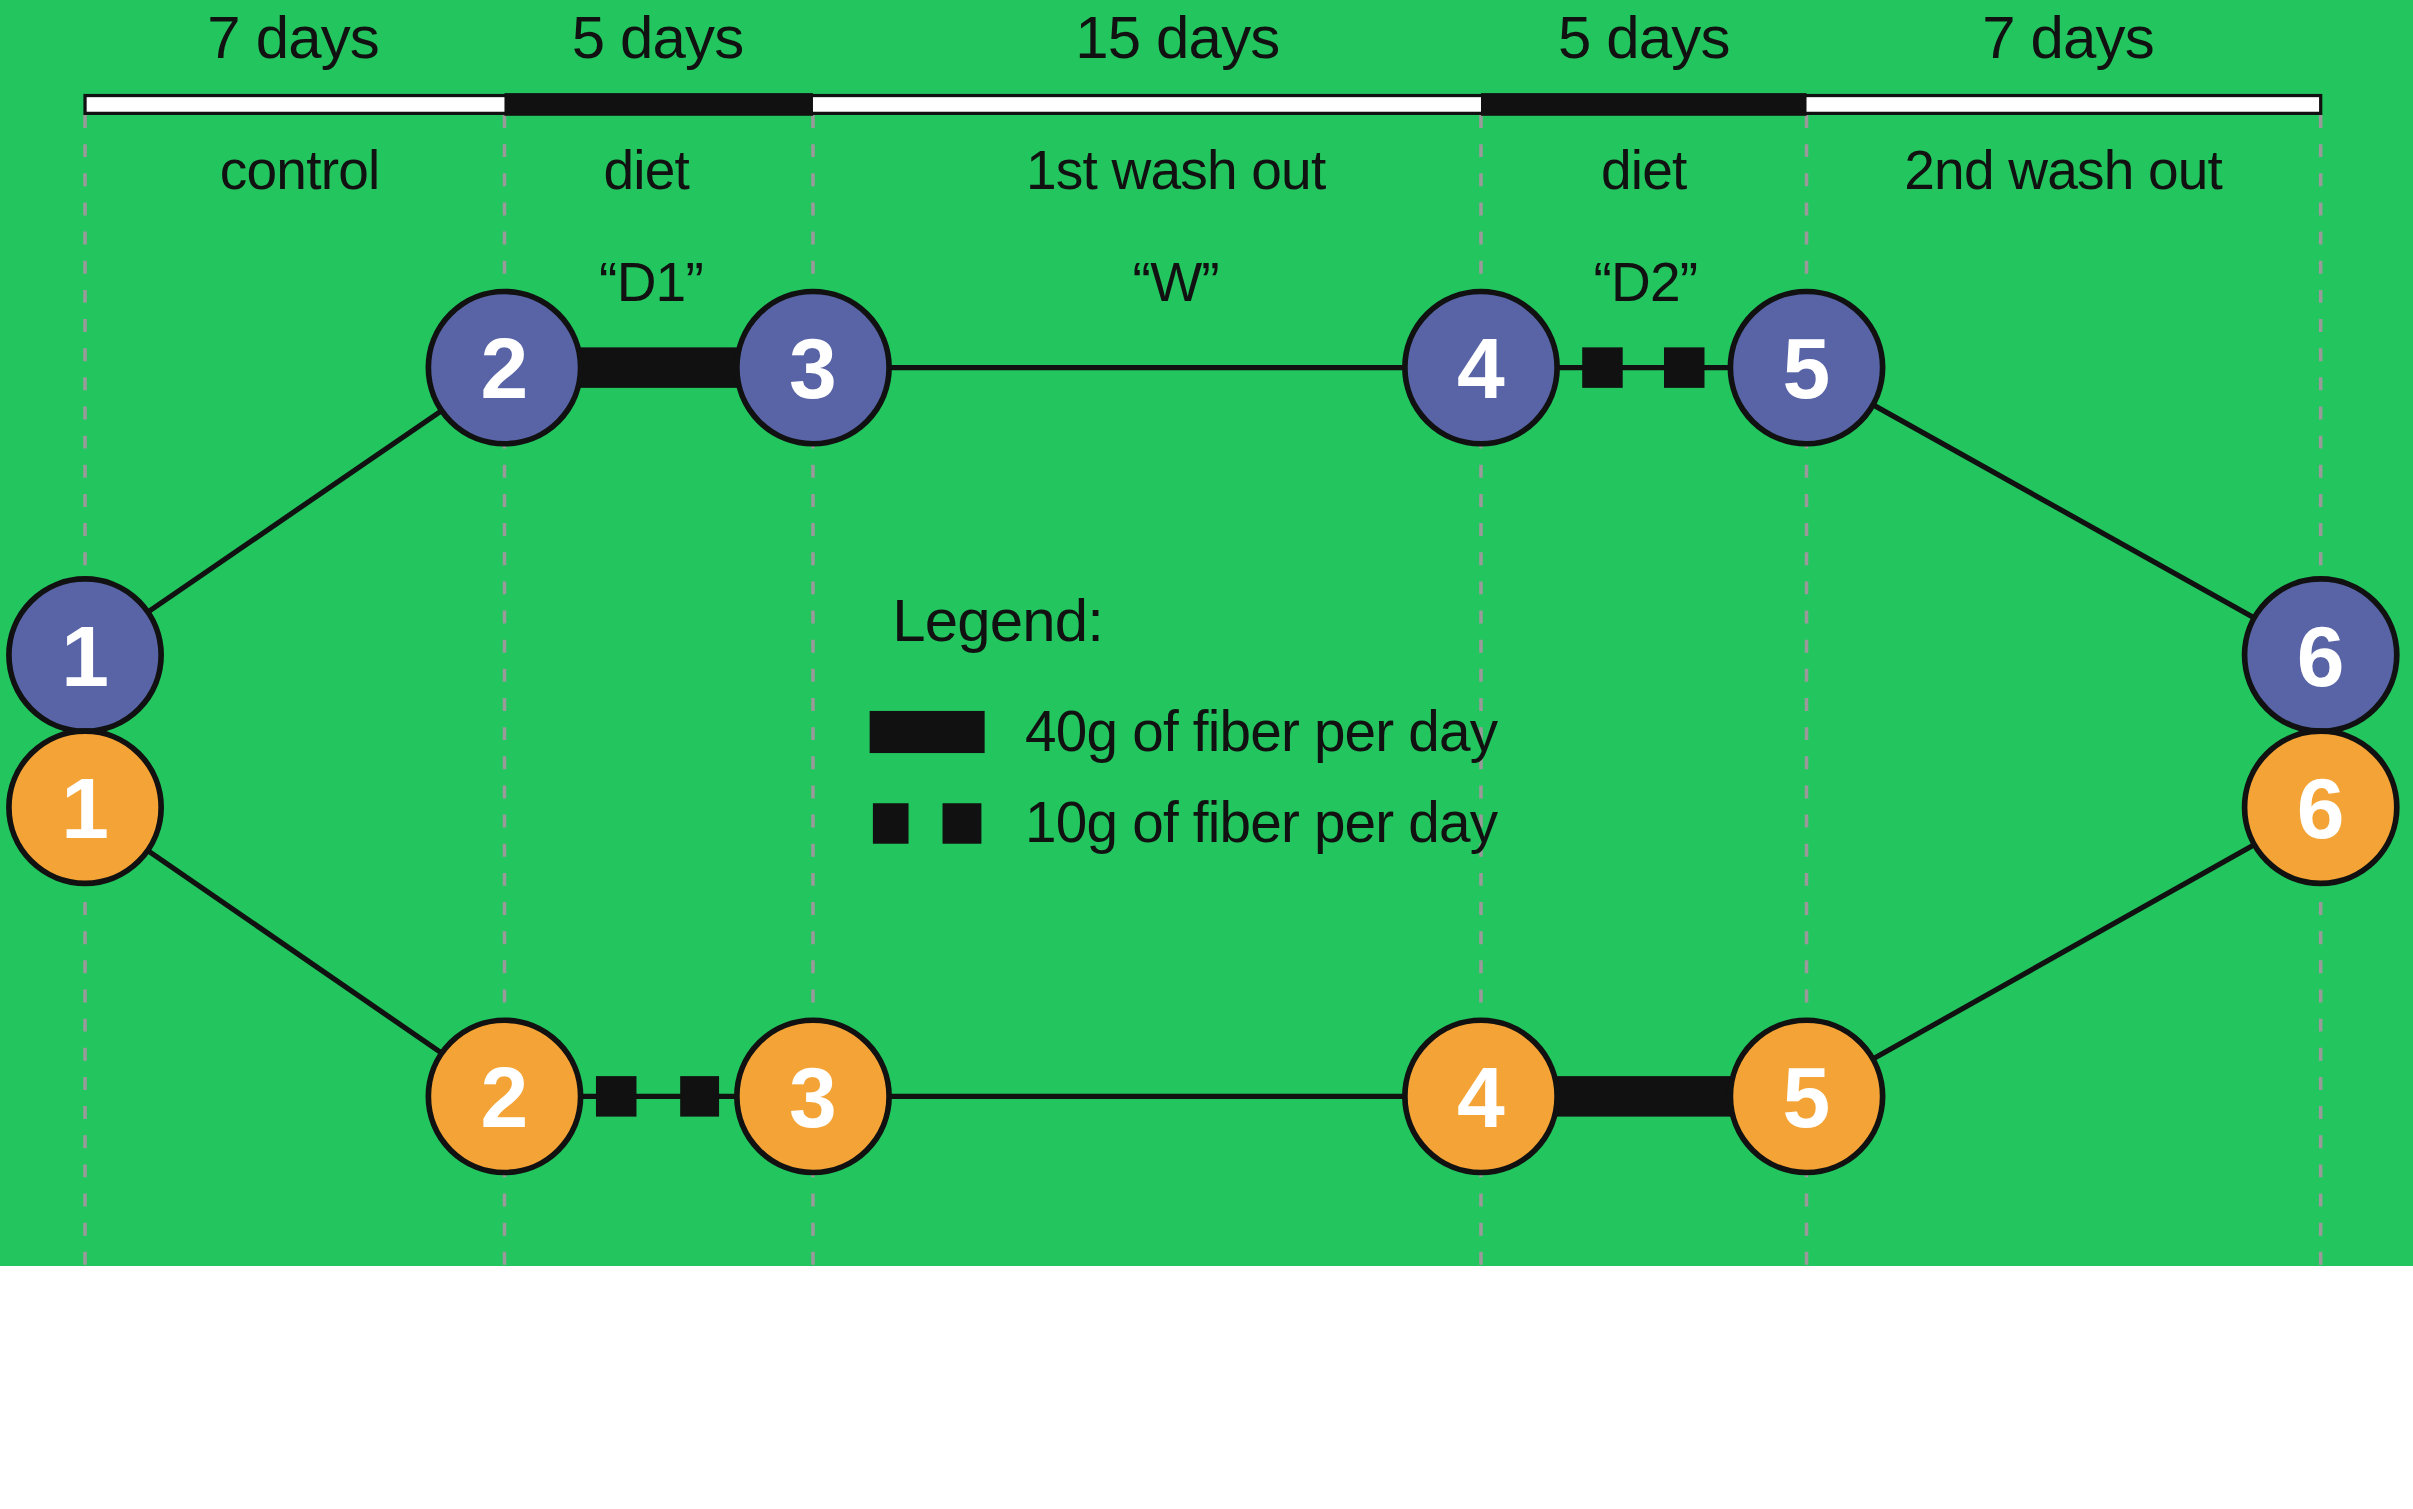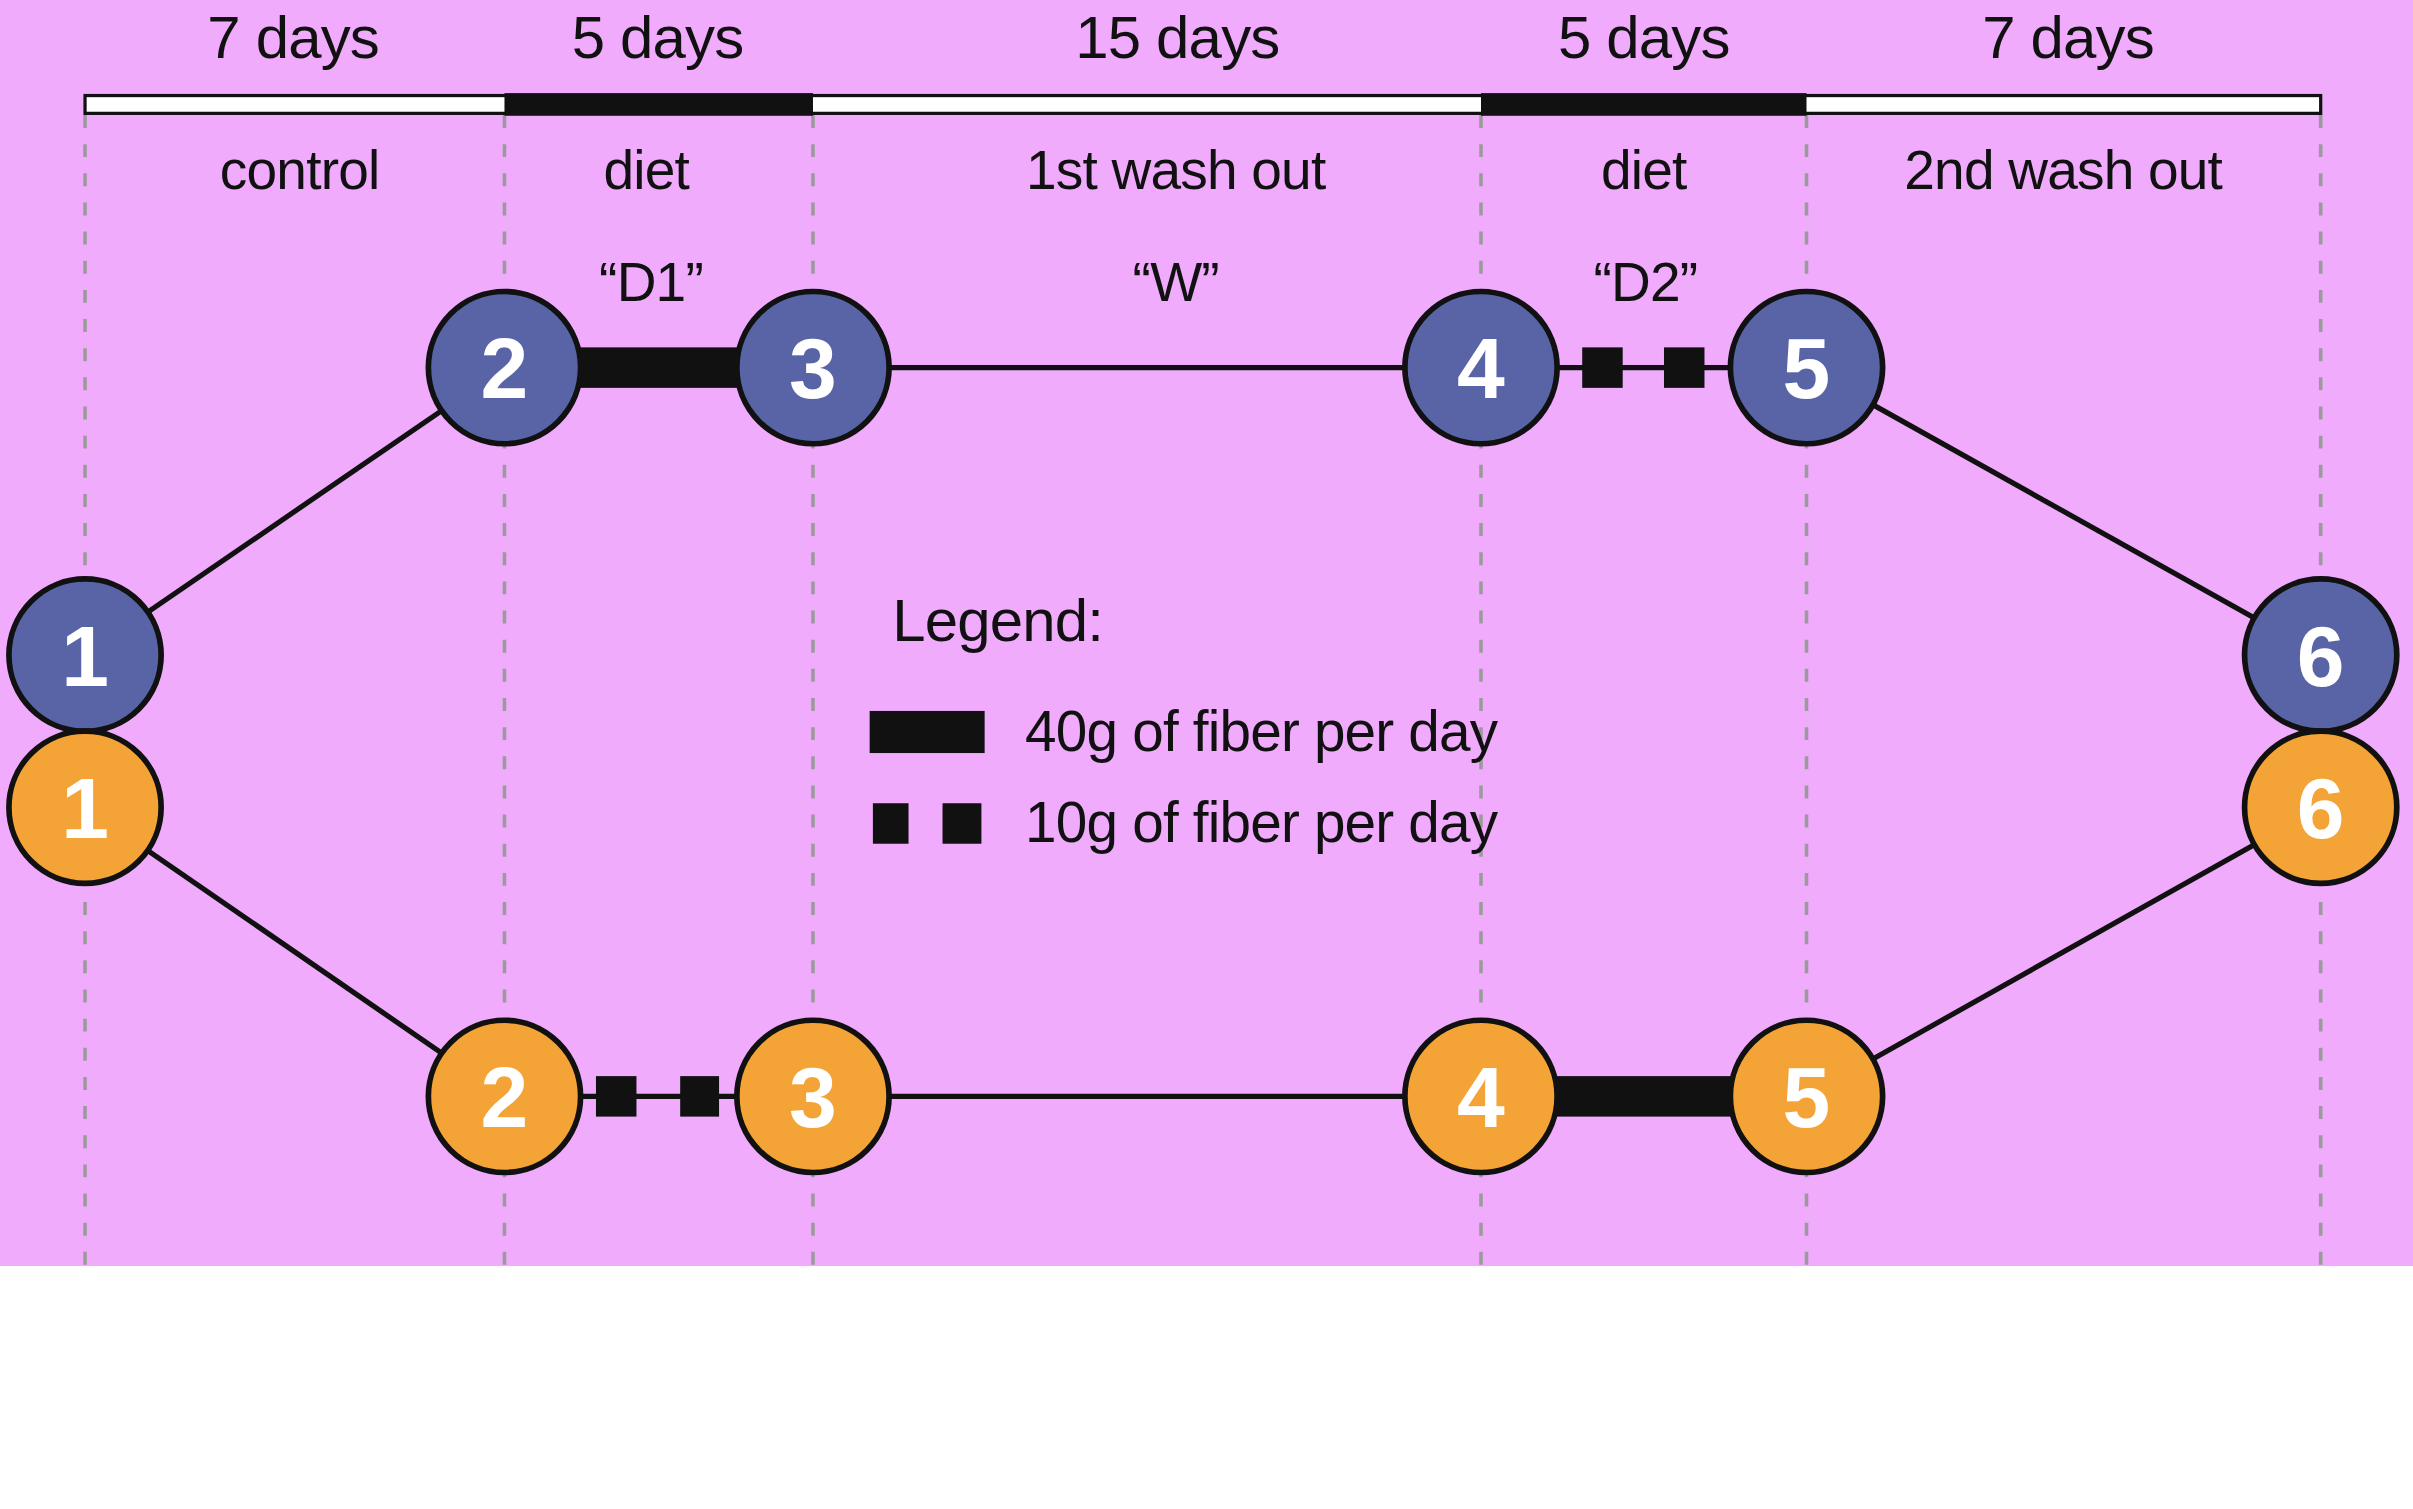--- a/index.html
+++ b/index.html
@@ -1,16 +1,16 @@
 <!DOCTYPE html>
 <html style="font-size:7.7px"><head>
 <meta charset="utf-8">
 <style>
   html, body { margin: 0; padding: 0; background: #ffffff; }
-  .stage { width: 100%; background: #f0abfc; }
+  .stage { width: 100%; background: #22c55e; }
   svg { display: block; width: 100%; height: auto; }
 
   text {
     font-family: "Liberation Sans", sans-serif;
     fill: #111111;
     letter-spacing: -0.5px;
   }
   .mid { text-anchor: middle; }
   .t-dur    { font-size: 37px; }
   .t-phase  { font-size: 34px; }

